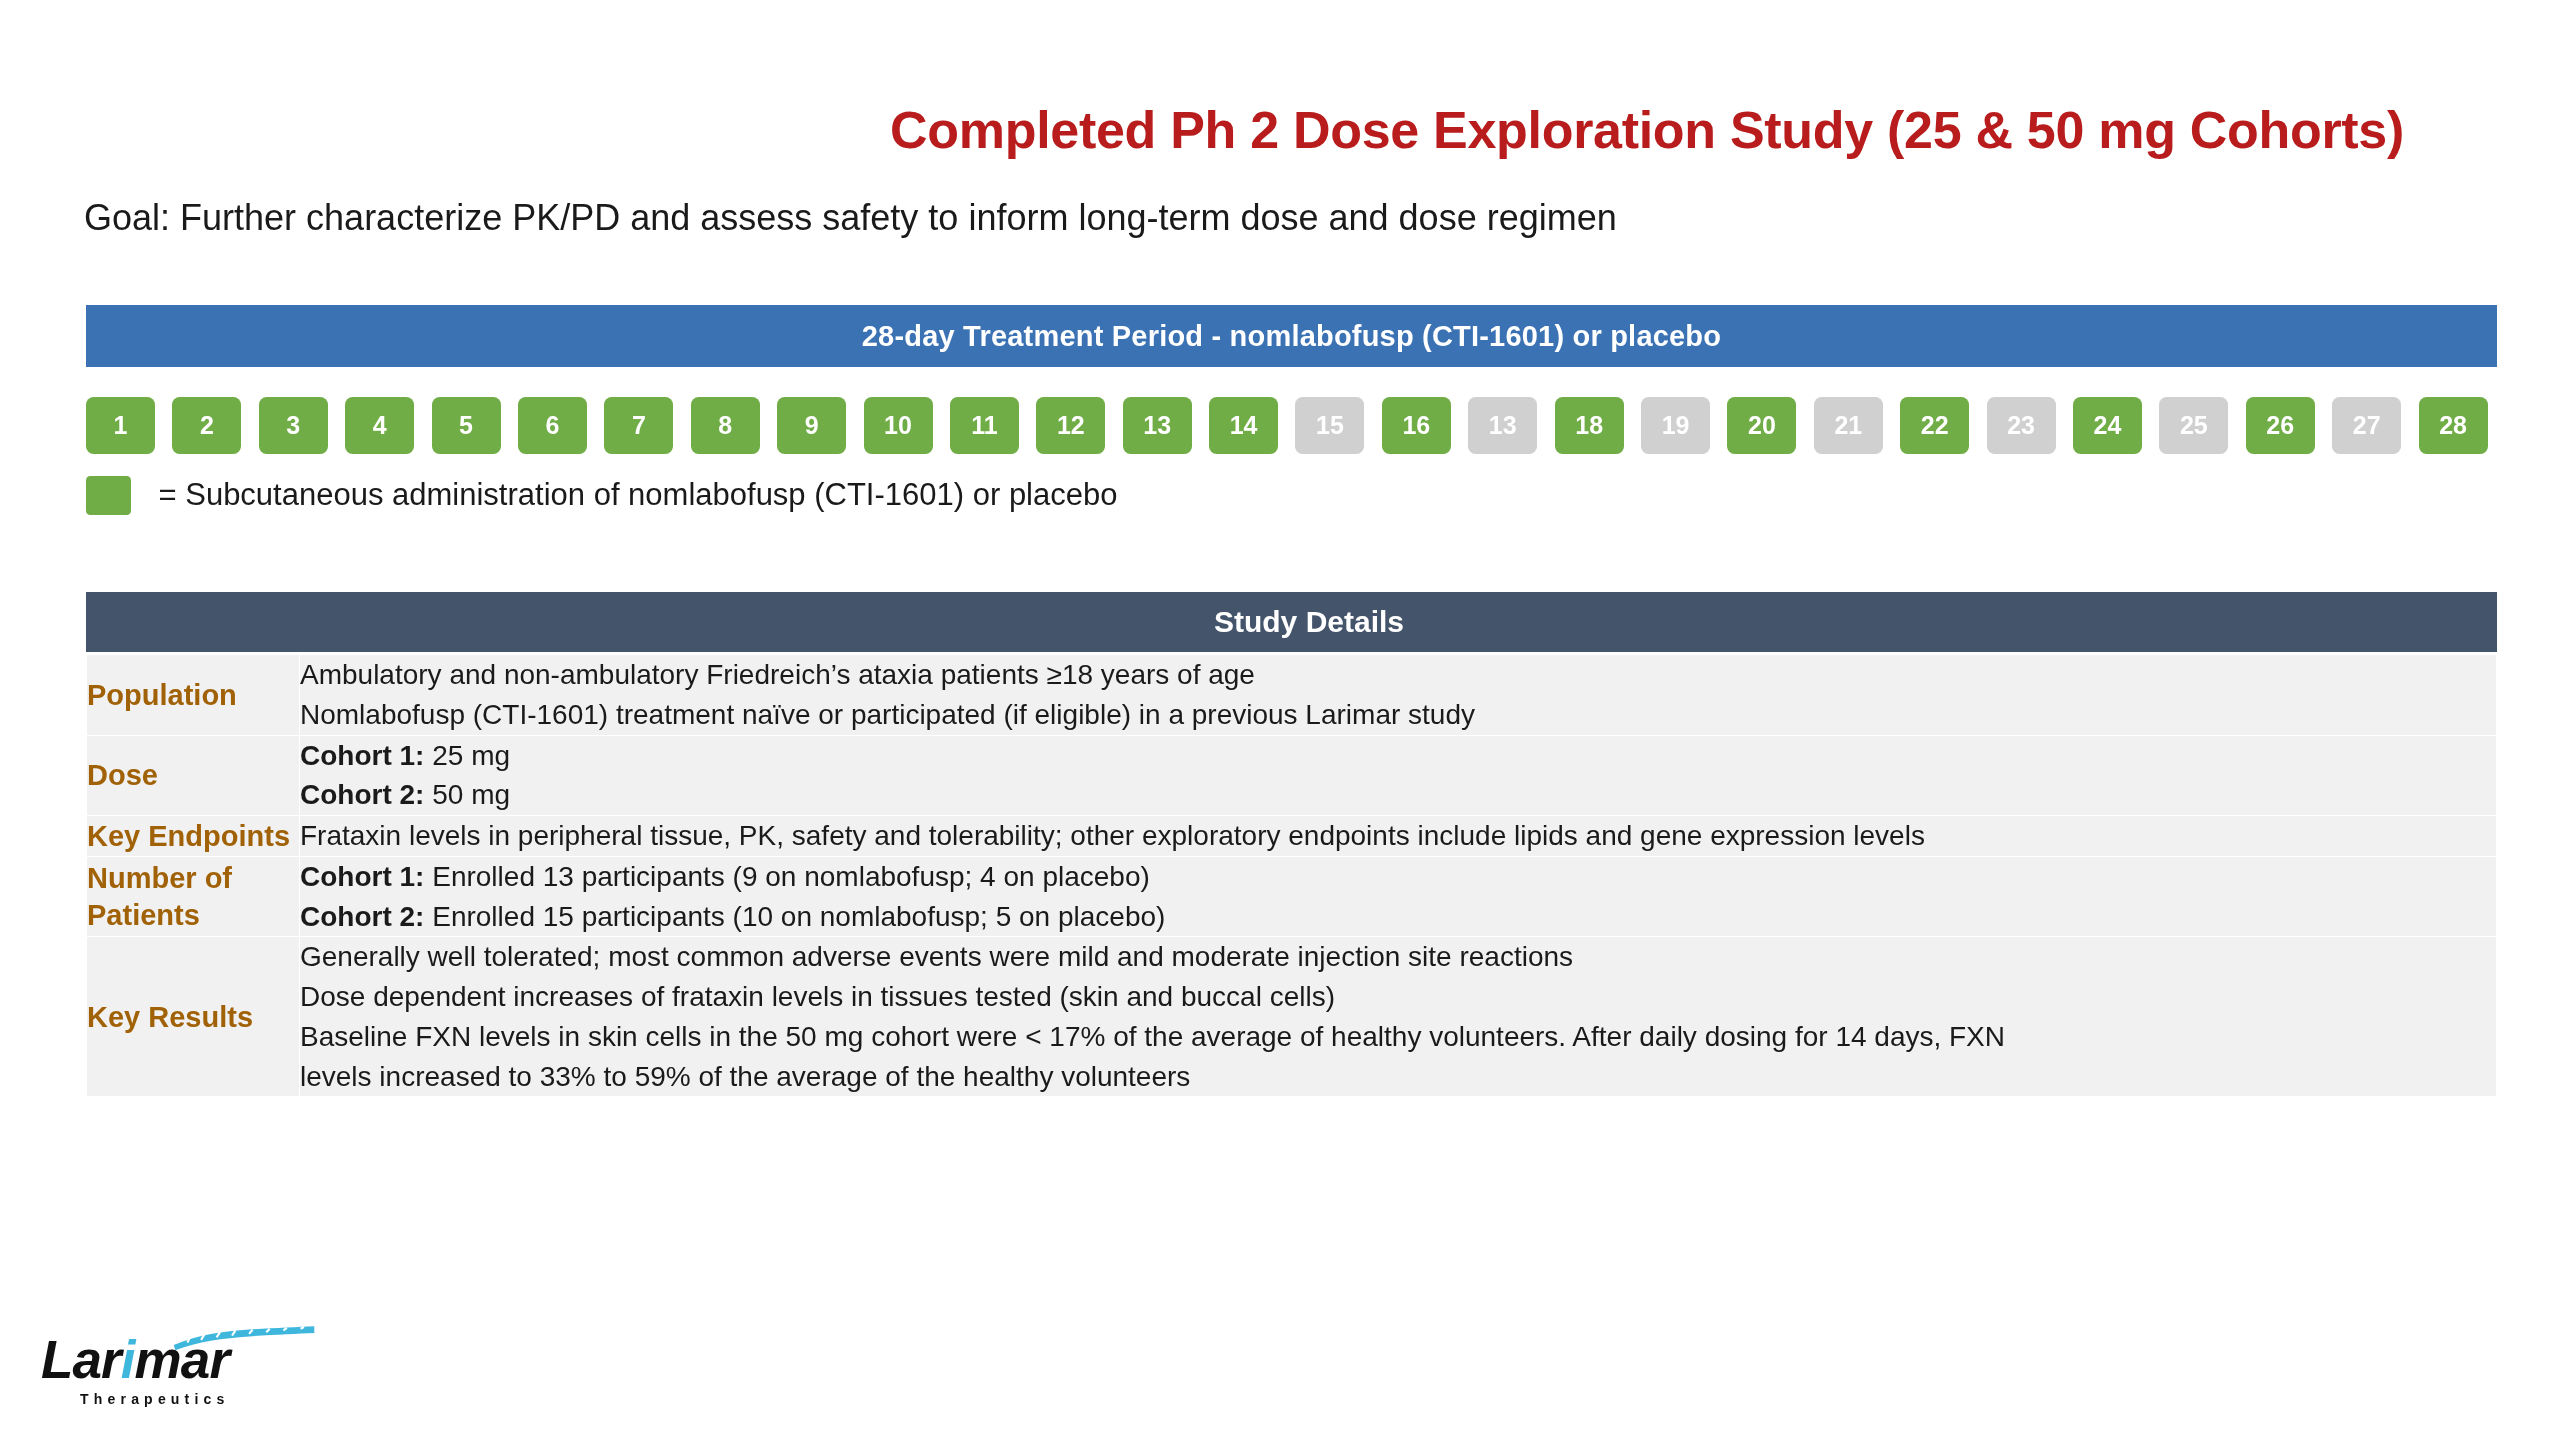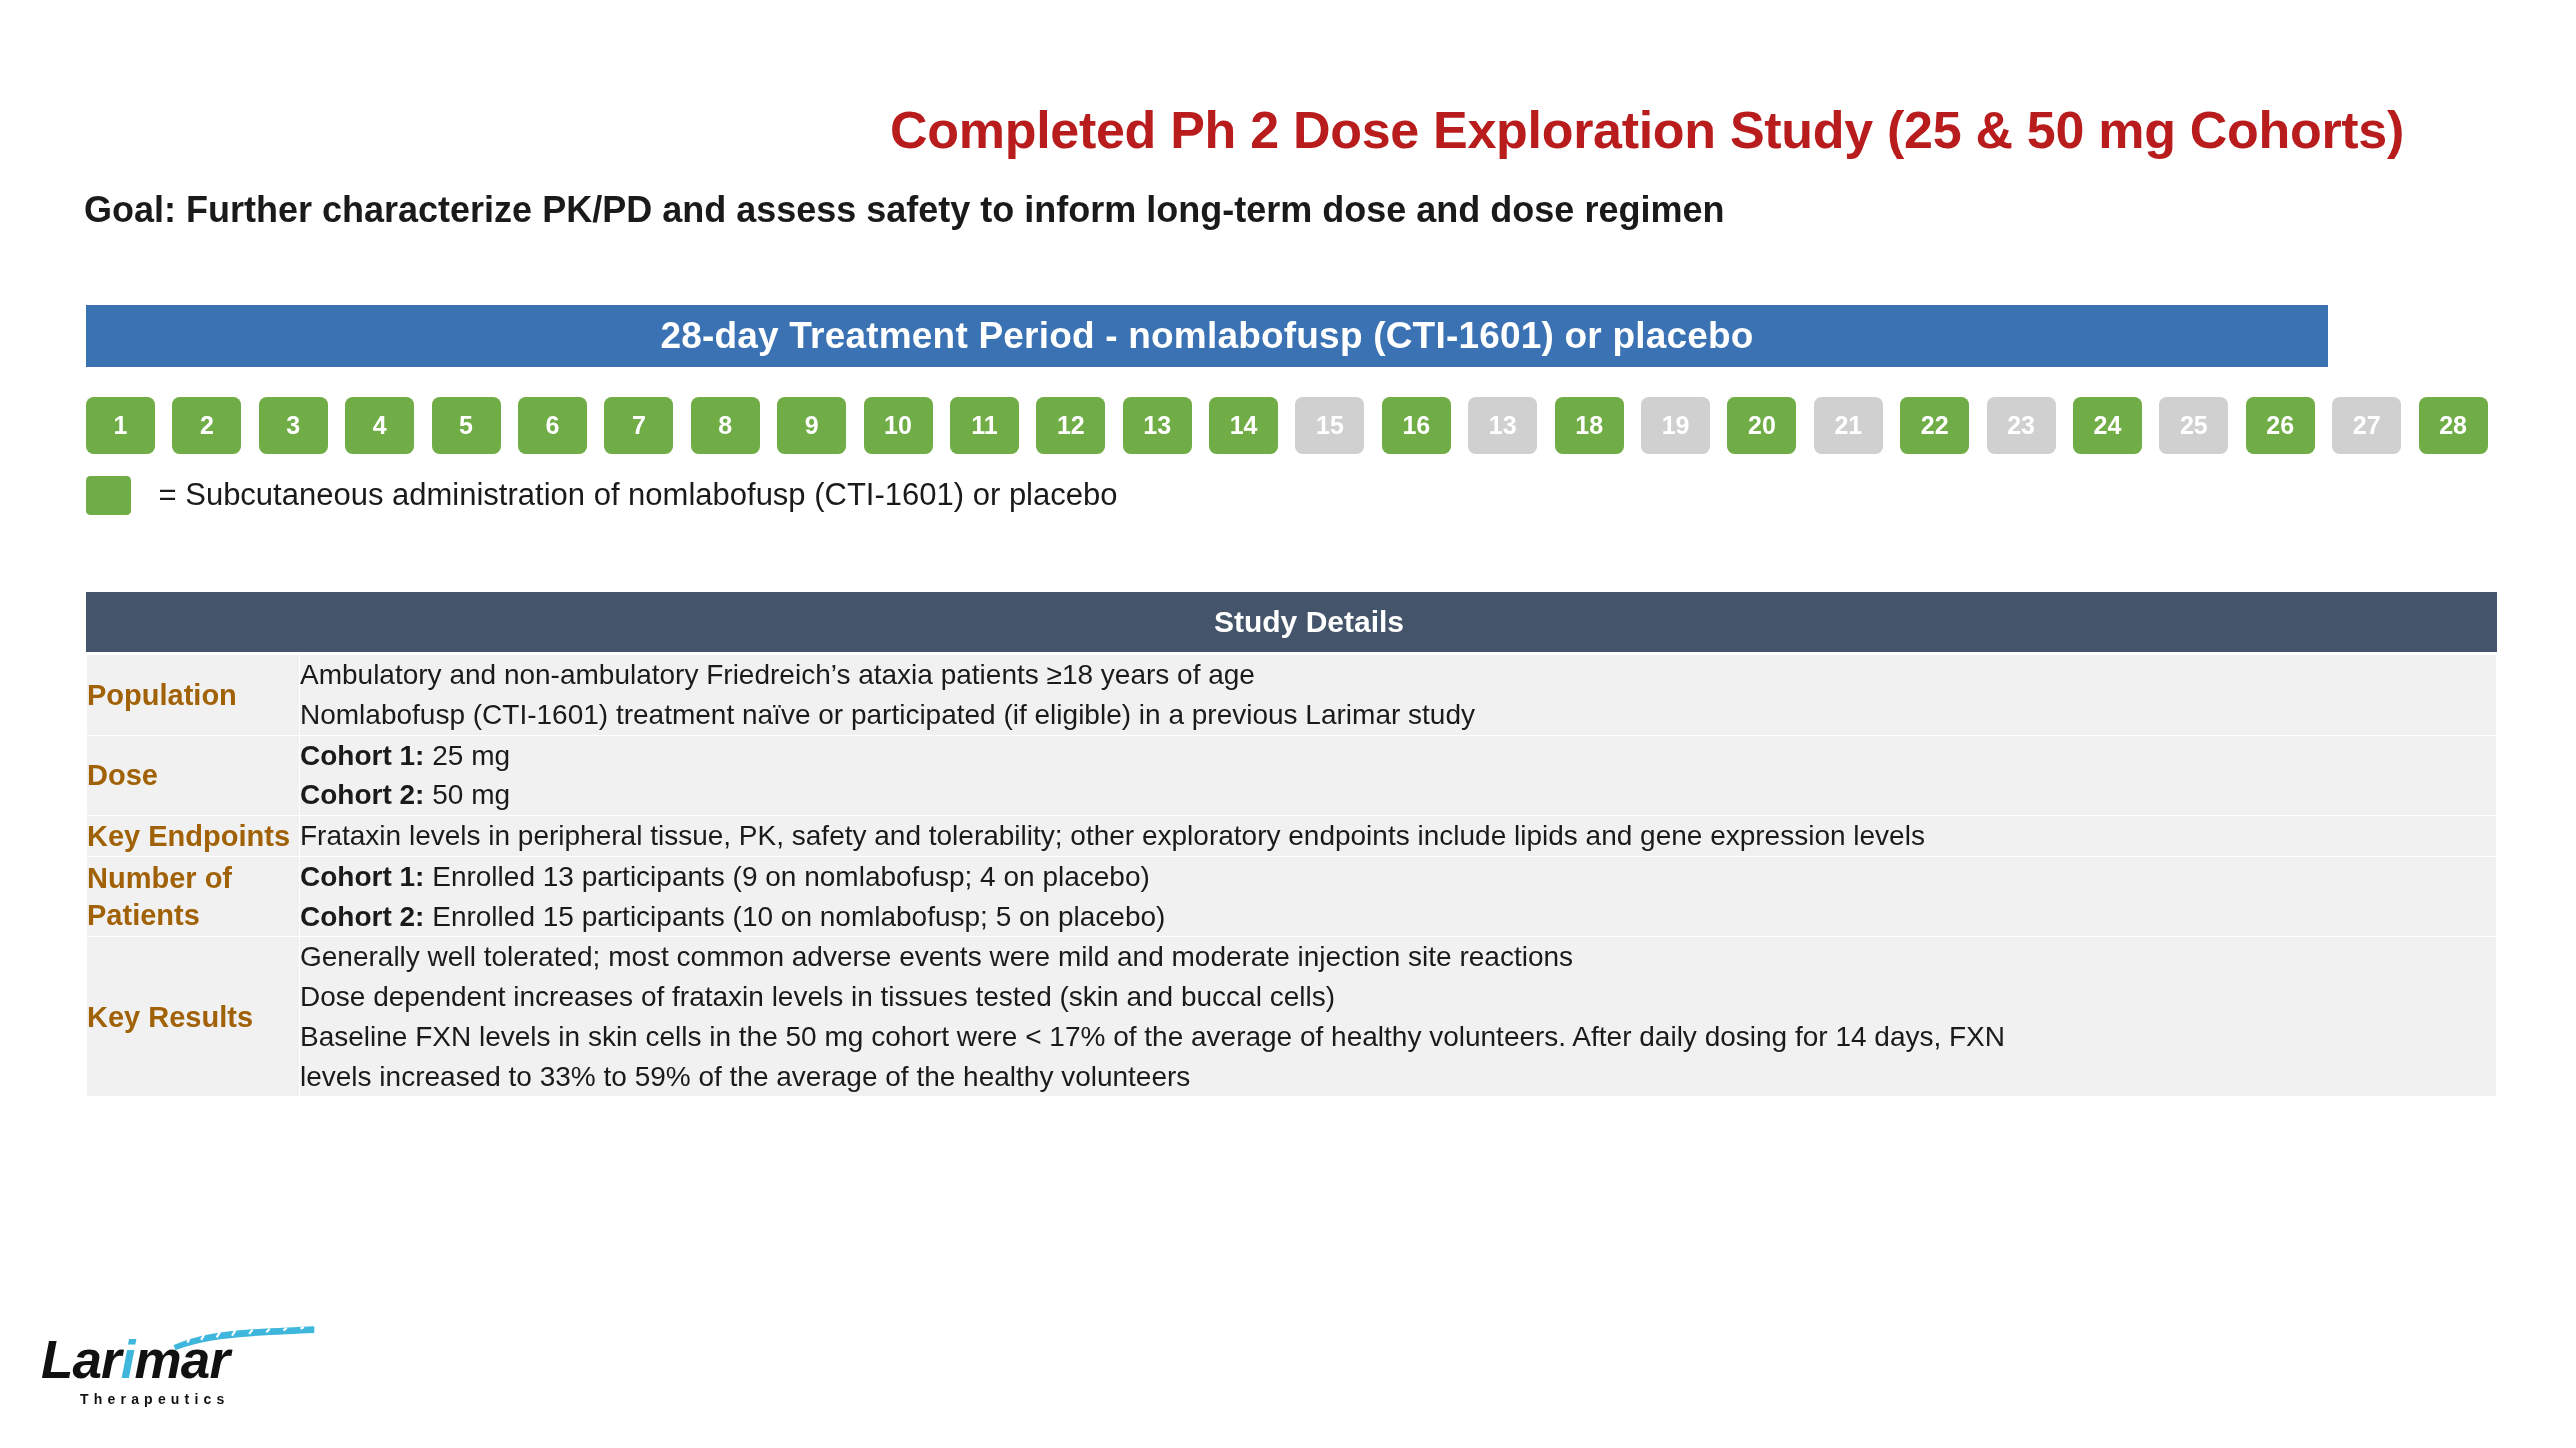--- a/index.html
+++ b/index.html
@@ -28,38 +28,38 @@
     font-weight: bold;
     color: #b91c1c;
     letter-spacing: -0.3px;
     line-height: 1.05;
     text-align: right;
   }
 
   .slide-subtitle {
     position: absolute;
     left: 84px;
-    top: 188px;
+    top: 196px;
     width: 2361px;
     font-size: 36px;
-    font-weight: bold;
+    font-weight: normal;
     color: #1a1a1a;
     line-height: 1.2;
   }
 
   
   .period-bar {
     position: absolute;
     left: 86px;
     top: 305px;
-    width: 2242px;
+    width: 2411px;
     height: 62px;
     background: #3A72B4;
     color: #ffffff;
-    font-size: 37px;
+    font-size: 29px;
     font-weight: bold;
     display: flex;
     align-items: center;
     justify-content: center;
     letter-spacing: 0.2px;
   }
 
   
   .days-row {
     position: absolute;

